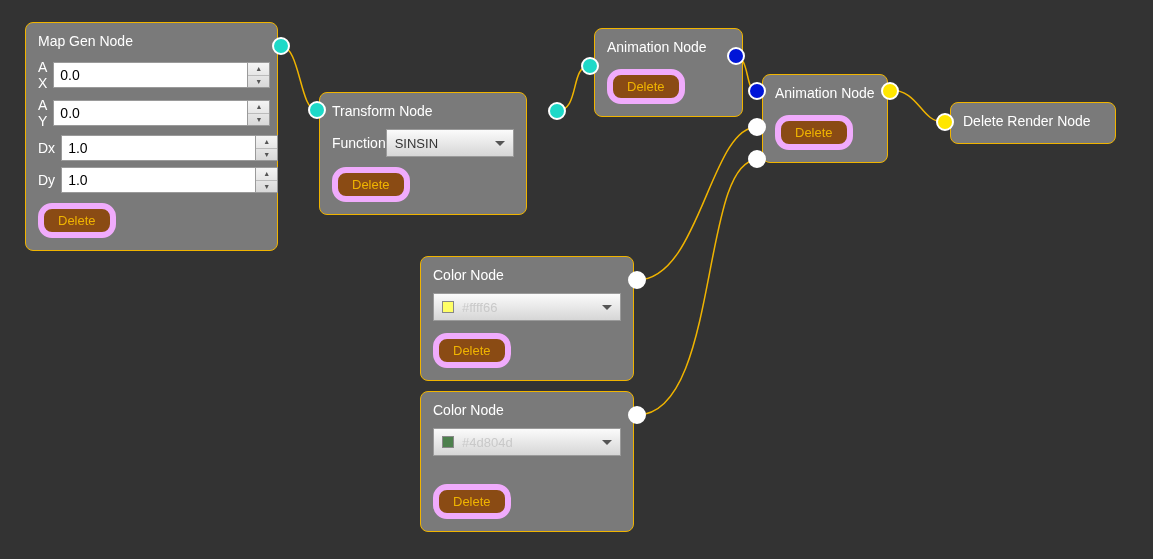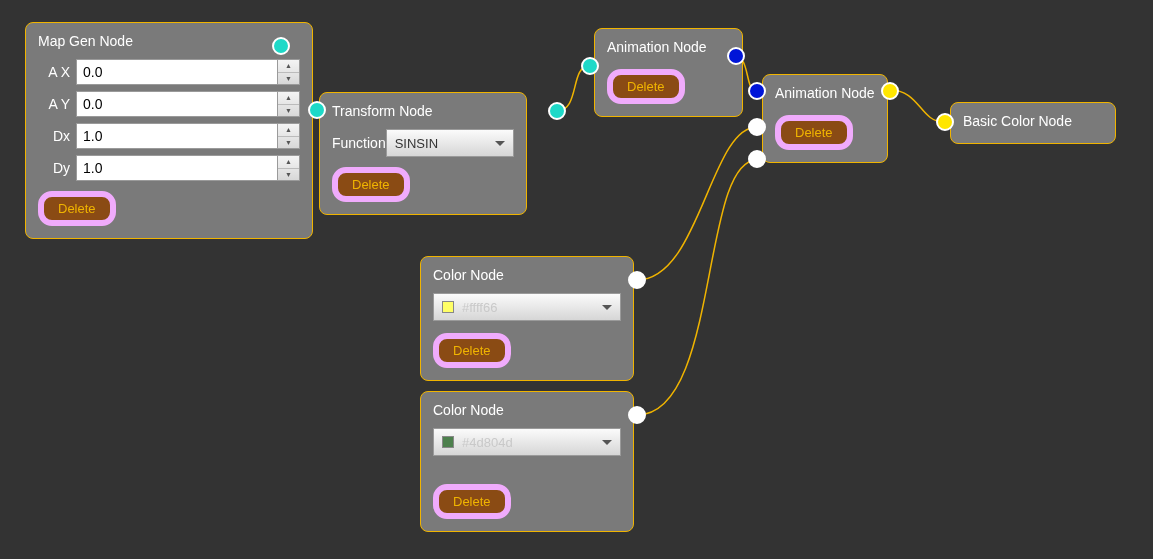--- a/index.html
+++ b/index.html
@@ -133,21 +133,21 @@
   <g stroke="#f0b400" stroke-width="1.5" fill="none">
     <path d="M281,46 C300,46 300,110 316,110"></path>
     <path d="M557,111 C580,111 570,66 589,66"></path>
     <path d="M735,56 C750,56 745,91 756,91"></path>
     <path d="M890,90 C920,90 920,122 944,122"></path>
     <path d="M637,280 C700,280 710,127 757,127"></path>
     <path d="M637,415 C720,415 700,160 757,160"></path>
   </g>
 </svg>
 
-<div class="node" style="left:25px; top:22px; width:288px;">
+<div class="node" style="left:25px; top:22px; width:253px;">
   <div class="node-title">Map Gen Node</div>
 
   <div class="field-row">
     <div class="field-label">A X</div>
     <div class="num-input">
       <input value="0.0" style="">
       <div class="spinner">
           <div class="up">▲</div>
           <div class="down">▼</div>
         </div>
@@ -215,21 +215,21 @@
 <div class="node" style="left:762px; top:74px; width:126px;">
   <div class="node-title">Animation Node</div>
   <div class="delete-btn">Delete</div>
 </div>
 <div class="port blue" style="left:748px; top:82px;"></div>
 <div class="port white" style="left:748px; top:118px;"></div>
 <div class="port white" style="left:748px; top:150px;"></div>
 <div class="port yellow" style="left:881px; top:82px;"></div>
 
 <div class="node" style="left:950px; top:102px; width:166px; padding-bottom:14px;">
-  <div class="node-title" style="margin-bottom:0;">Basic Color Node</div>
+  <div class="node-title" style="margin-bottom:0;">Delete Render Node</div>
 </div>
 <div class="port yellow" style="left:936px; top:113px;"></div>
 
 <div class="node" style="left:420px; top:256px; width:214px;">
   <div class="node-title">Color Node</div>
   <div class="dropdown" style="width:188px; margin-bottom:8px;">
     <span class="swatch" style="background:#ffff66"></span>
     <span class="dd-label">#ffff66</span>
     <span class="caret"></span>
   </div>

